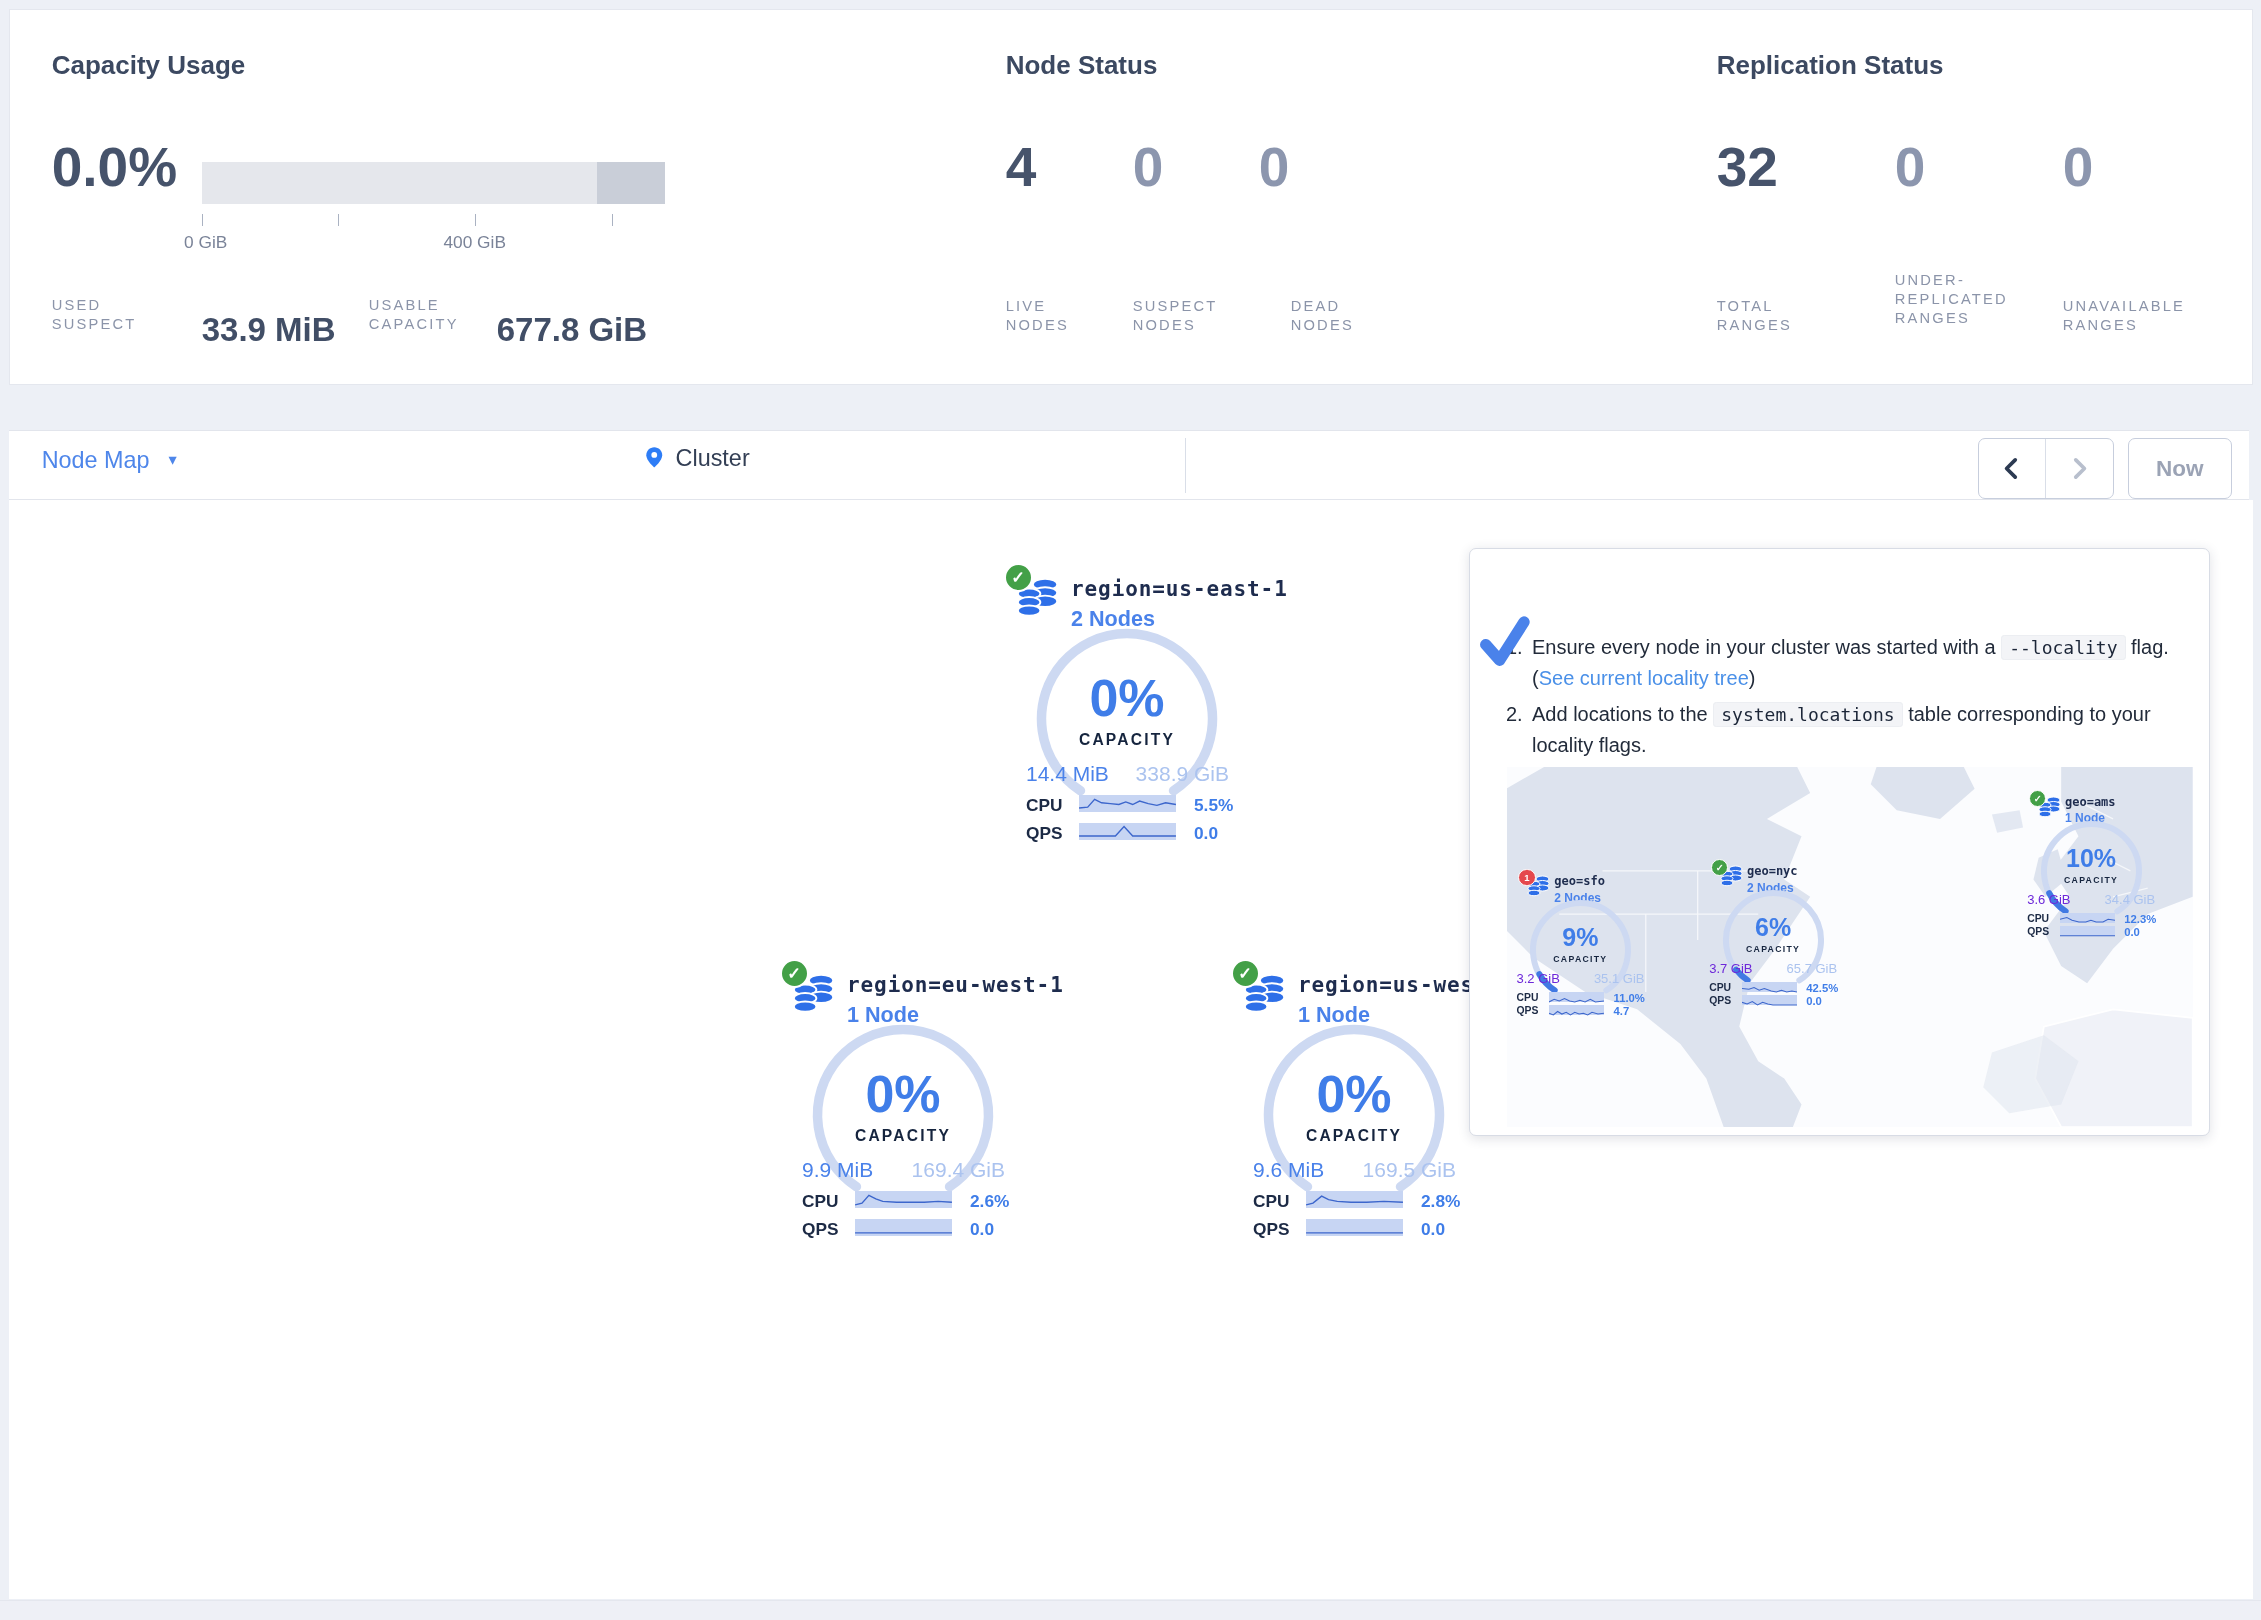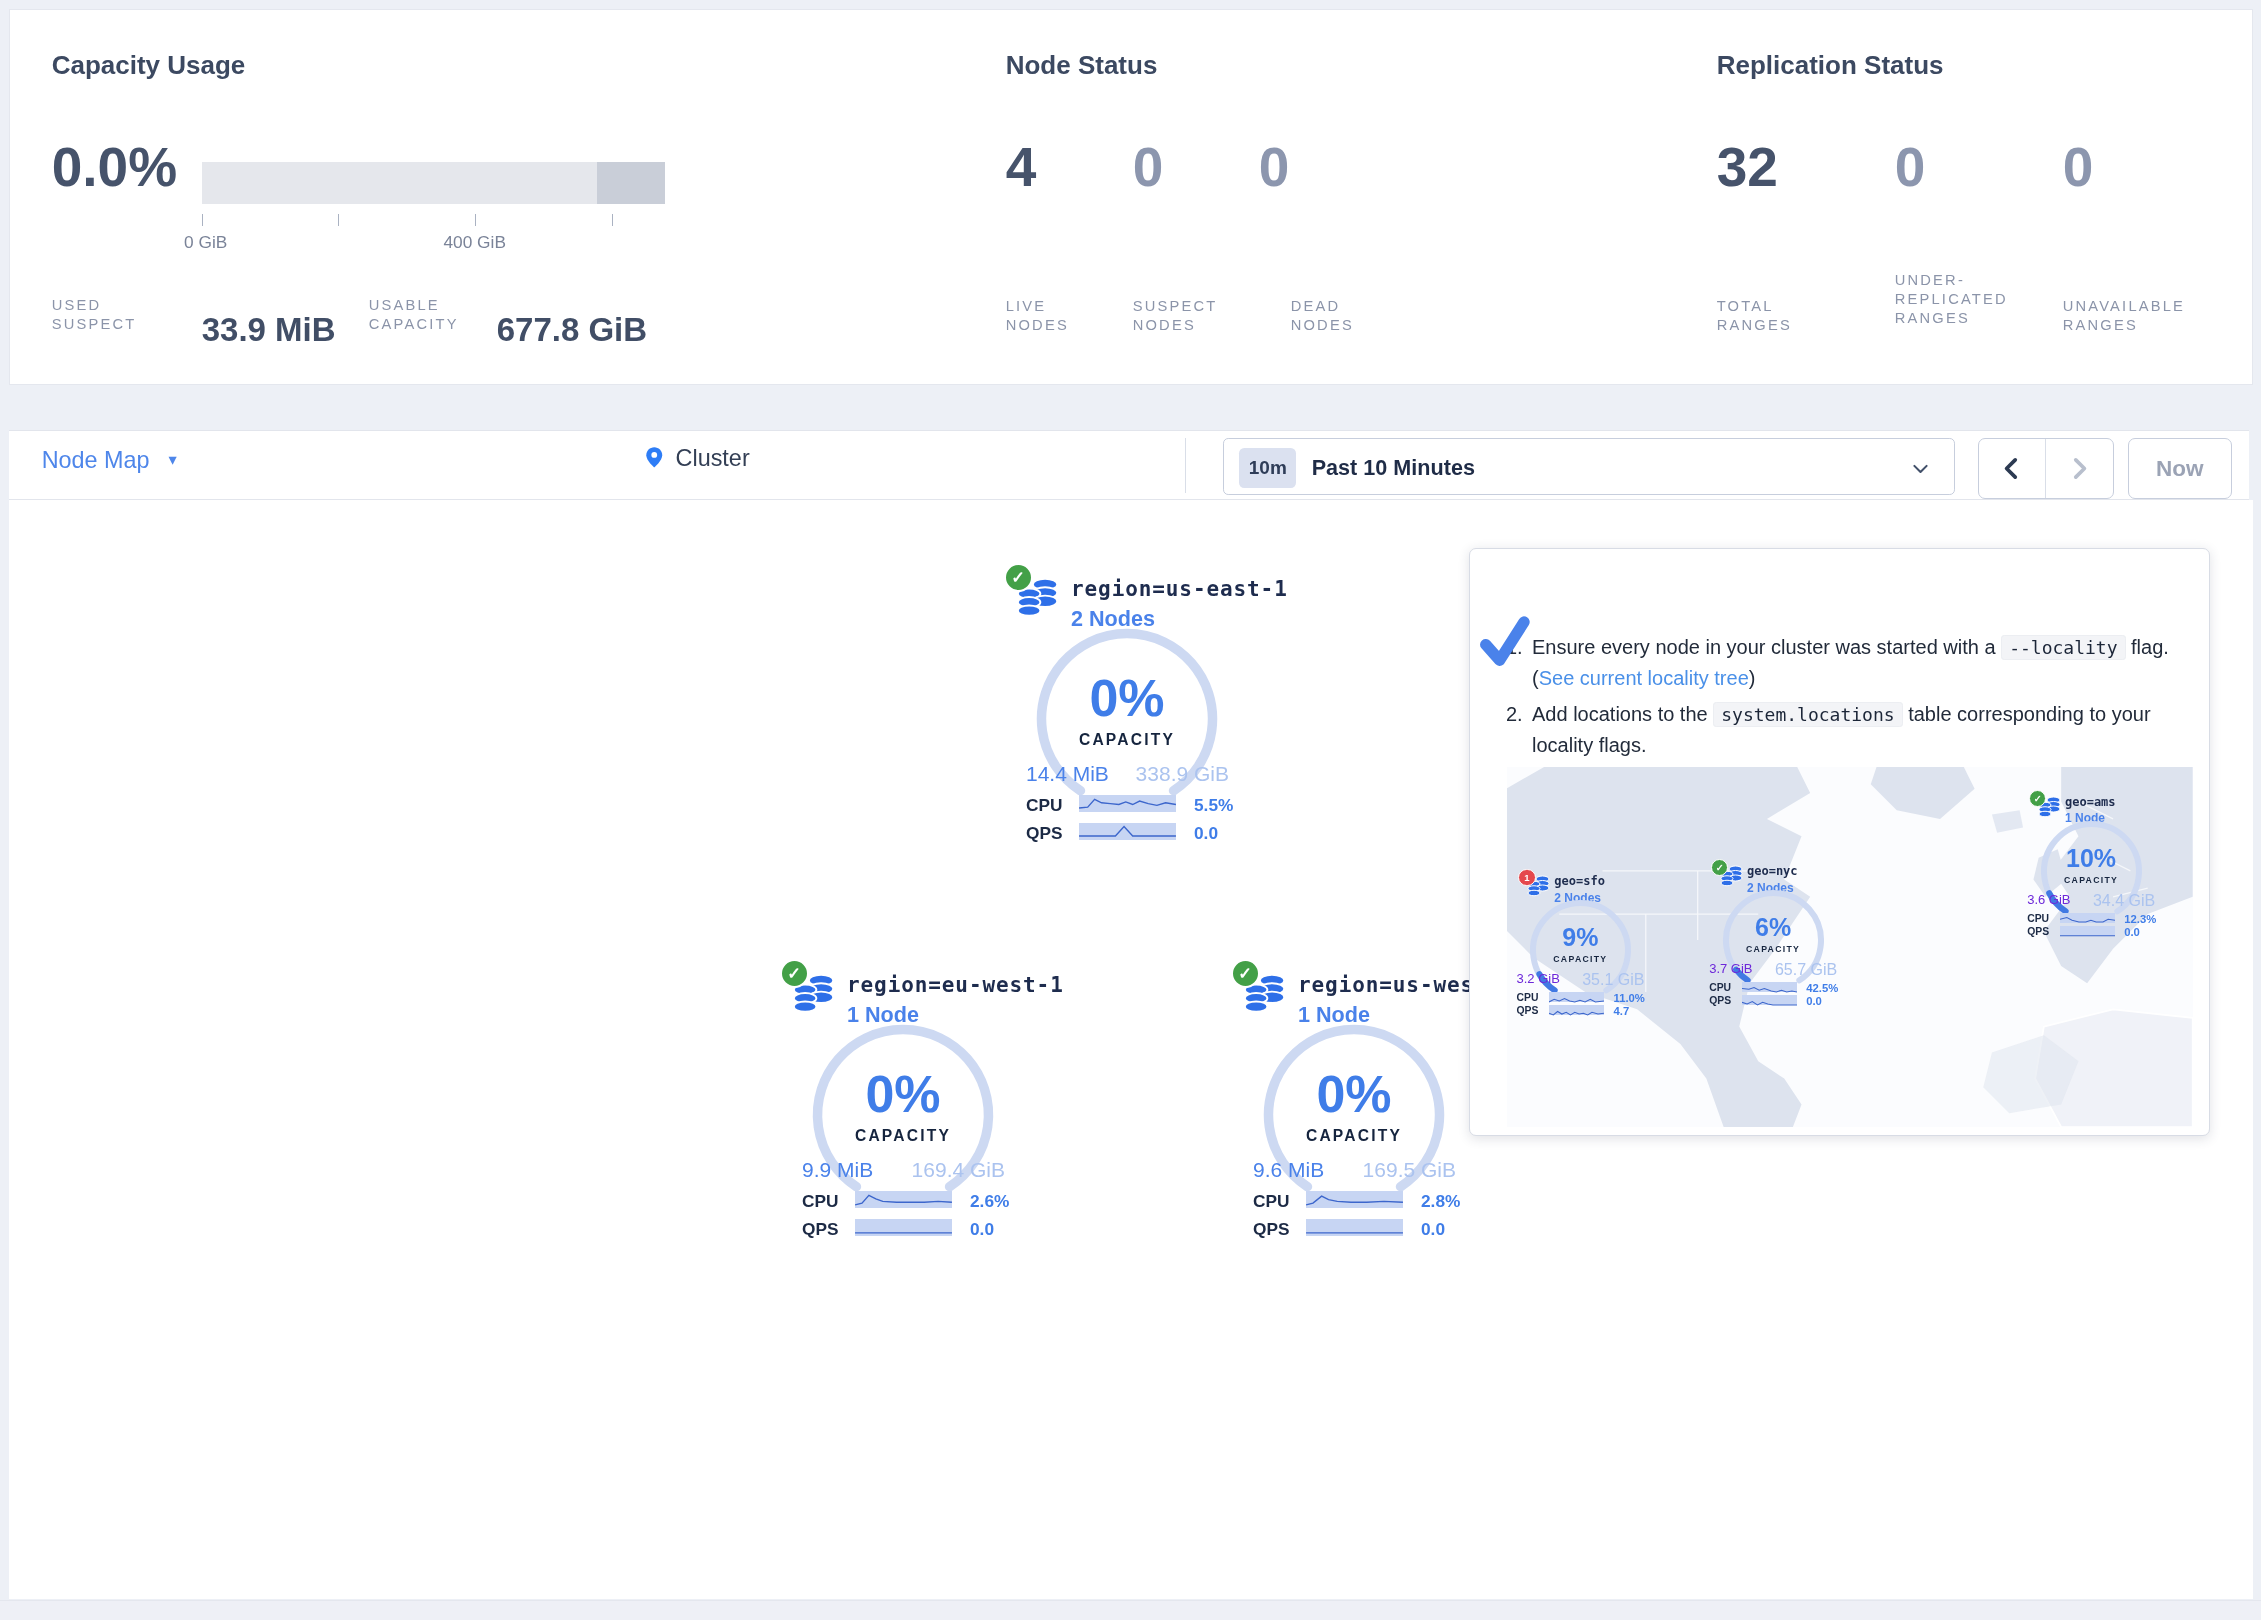--- a/index.html
+++ b/index.html
@@ -101,21 +101,21 @@
   .mc-title { position:absolute; left:43px; top:12px; font-family:"DejaVu Sans Mono", monospace;
               font-size:12px; font-weight:bold; color:#1e2c4e; white-space:nowrap; }
   .mc-sub { position:absolute; left:43px; top:28.6px; font-size:12px; font-weight:bold; color:#4a82ea; }
   .mc-gauge { position:absolute; left:15.6px; top:35px; }
   .mc-percent { position:absolute; left:15.6px; top:63px; width:107px; text-align:center;
                 font-size:25px; font-weight:bold; color:#3f7de8; line-height:1; }
   .mc-caplabel { position:absolute; left:15.6px; top:92px; width:107px; text-align:center;
                  font-size:8.7px; font-weight:bold; letter-spacing:1.3px; color:#15243e; }
   .mc-values { position:absolute; left:5.2px; top:109px; width:128px; display:flex; justify-content:space-between; }
   .mc-used { font-size:13px; color:#6d28d9; font-weight:500; }
-  .mc-total { font-size:16px; color:#abc3ef; font-weight:500; }
+  .mc-total { font-size:13px; color:#abc3ef; font-weight:500; }
   .mc-row { position:absolute; left:5.2px; width:132px; height:11.3px; }
   .mc-row-label { position:absolute; left:0; top:0; font-size:10.4px; font-weight:bold; color:#1c2a45; }
   .mc-spark { position:absolute; left:33px; top:0; width:55px; height:10.4px; background:#c7d5f3; }
   .mc-row-value { position:absolute; left:97px; top:0; font-size:11.3px; font-weight:bold; color:#3f7de8; }
 </style>
 </head>
 <body>
 
 <div class="screen">
 
@@ -170,29 +170,20 @@
     <div class="crumb">
       <span>
         <svg width="22.5" height="28" viewBox="0 0 24 24">
             <path d="M12 1.5 C7.3 1.5 3.5 5.3 3.5 10 c0 5.8 8.5 13 8.5 13 s8.5-7.2 8.5-13 C20.5 5.3 16.7 1.5 12 1.5 z" fill="#2e7df6"></path>
             <circle cx="12" cy="9.8" r="3.1" fill="#fff"></circle>
           </svg>
       </span>
       <span class="crumb-label">Cluster</span>
     </div>
     <div class="tb-divider"></div>
-    <div class="time-select">
-      <span class="time-badge">10m</span>
-      <span class="time-label">Past 10 Minutes</span>
-      <span class="time-chevron">
-        <svg width="21" height="21" viewBox="0 0 24 24">
-            <polyline points="5,9 12,16 19,9" fill="none" stroke="#42506a" stroke-width="2.4" stroke-linecap="round" stroke-linejoin="round"></polyline>
-          </svg>
-      </span>
-    </div>
     <div class="arrow-group">
       <div class="arrow-btn prev">
         <svg width="26" height="29" viewBox="0 0 24 24">
             <polyline points="15,4 7,12 15,20" fill="none" stroke="#2c3a52" stroke-width="3.4" stroke-linecap="round" stroke-linejoin="round"></polyline>
           </svg>
       </div>
       <div class="arrow-btn">
         <svg width="26" height="29" viewBox="0 0 24 24">
             <polyline points="9,4 17,12 9,20" fill="none" stroke="#b8bfcd" stroke-width="3.4" stroke-linecap="round" stroke-linejoin="round"></polyline>
           </svg>

